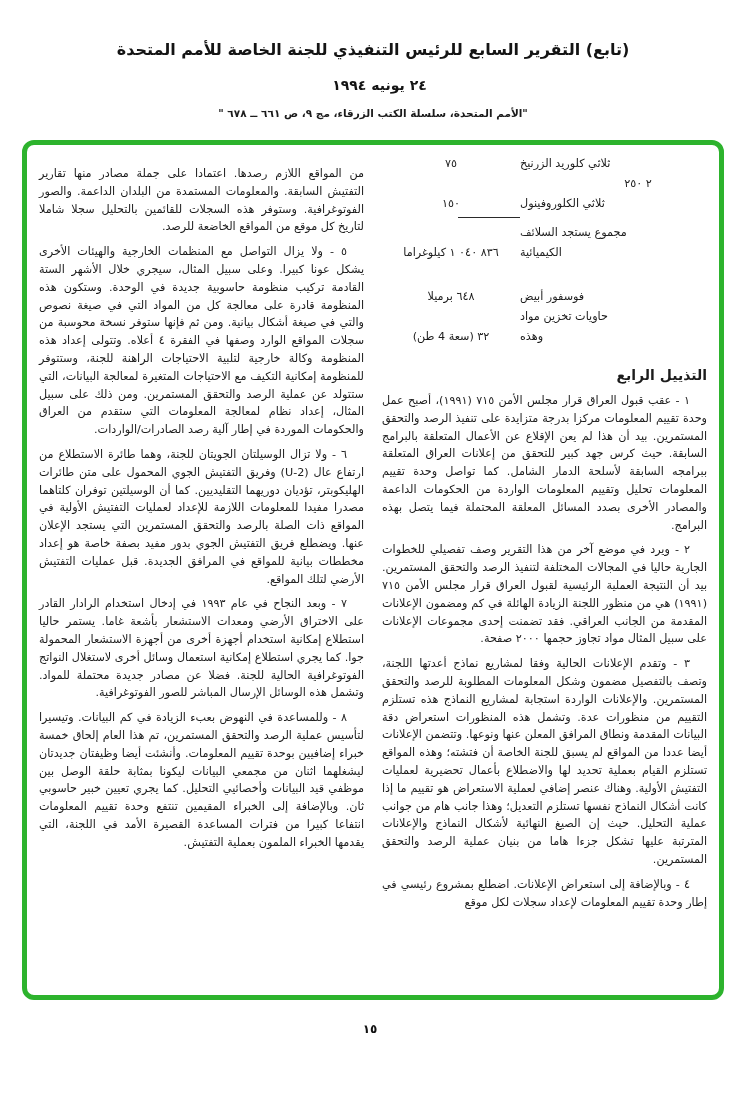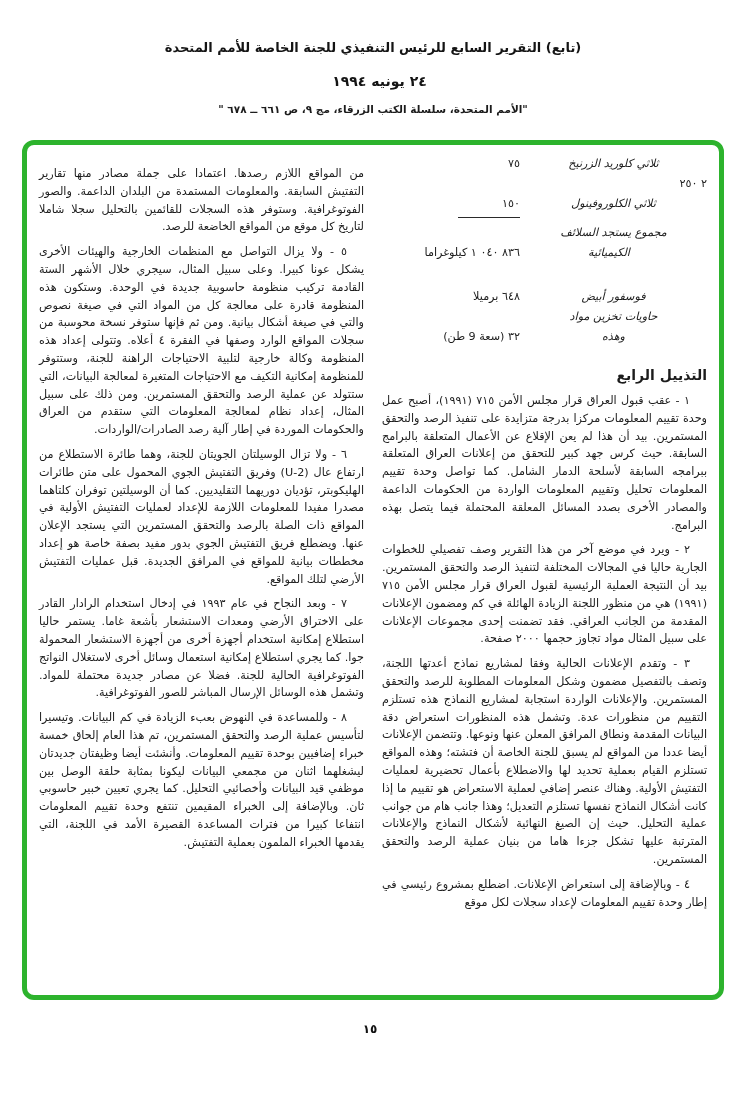--- a/index.html
+++ b/index.html
@@ -2,44 +2,44 @@
 <html lang="ar"><head>
 <meta charset="utf-8">
 <style>
   html,body{margin:0;padding:0;}
   body{
     width:746px;height:1096px;background:#ffffff;position:relative;overflow:hidden;
     font-family:"DejaVu Sans", sans-serif;color:#141414;
     -webkit-font-smoothing:antialiased;
   }
   .page-header{position:absolute;top:40px;left:0;width:746px;text-align:center;direction:rtl;}
-  .hdr-title{font-size:13px;font-weight:bold;letter-spacing:0;}
+  .hdr-title{font-size:16px;font-weight:bold;letter-spacing:0;}
   .hdr-date{font-size:14px;font-weight:bold;margin-top:18px;padding-left:13px;}
   .hdr-source{font-size:10.5px;font-weight:bold;margin-top:14px;color:#1b1b1b;}
 
   .content-box{
     position:absolute;left:22px;top:140px;width:692px;height:850px;
     border:5px solid #2db32d;border-radius:12px;background:#fff;
     box-sizing:content-box;
   }
   .columns{
     display:flex;direction:rtl;gap:18px;
     padding:8px 12px;height:834px;overflow:hidden;
   }
   .col{
     flex:1 1 0;direction:rtl;text-align:justify;
     font-size:11.2px;line-height:17.8px;color:#1c1c1c;
   }
 
   
   .inv-table{margin-bottom:2px;}
   .inv-row{display:flex;align-items:flex-end;min-height:20px;}
-  .inv-label{flex:1 1 auto;text-align:center;font-style:italic;}
+  .inv-label{flex:1 1 auto;text-align:left;}
   .inv-label.cont{padding-right:9px;}
-  .inv-value{width:138px;flex:0 0 138px;direction:ltr;text-align:right;white-space:nowrap;}
+  .inv-value{width:138px;flex:0 0 138px;direction:ltr;text-align:center;white-space:nowrap;}
   .inv-row.rule-row{min-height:9px;align-items:center;}
   .sum-rule{width:62px;border-top:1.6px solid #2a2a2a;margin-left:auto;height:0;}
   .inv-gap{height:24px;}
 
   .appendix-headings{margin-top:20px;margin-bottom:8px;}
   .app-h1,.app-h2{font-weight:bold;font-size:14px;line-height:18px;text-align:right;}
 
   .para{margin:0 0 7px 0;}
   .para.num{text-indent:17px;}
   .para.first-col-top{margin-top:12px;}
@@ -93,21 +93,21 @@
         <div class="inv-row">
           <div class="inv-label">فوسفور أبيض</div>
           <div class="inv-value">٦٤٨ برميلا</div>
         </div>
         <div class="inv-row">
           <div class="inv-label">حاويات تخزين مواد</div>
           <div class="inv-value"></div>
         </div>
         <div class="inv-row">
           <div class="inv-label">وهذه</div>
-          <div class="inv-value">٣٢ (سعة 9 طن)</div>
+          <div class="inv-value">٣٢ (سعة 4 طن)</div>
         </div>
       </div>
 
       <div class="appendix-headings">
         <div class="app-h1">التذييل الرابع</div>
       </div>
 
       <p class="para num">١ - عقب قبول العراق قرار مجلس الأمن ٧١٥ (١٩٩١)، أصبح عمل وحدة تقييم المعلومات مركزا بدرجة متزايدة على تنفيذ الرصد والتحقق المستمرين. بيد أن هذا لم يعن الإقلاع عن الأعمال المتعلقة بالبرامج السابقة. حيث كرس جهد كبير للتحقق من إعلانات العراق المتعلقة ببرامجه السابقة لأسلحة الدمار الشامل. كما تواصل وحدة تقييم المعلومات تحليل وتقييم المعلومات الواردة من الحكومات الداعمة والمصادر الأخرى بصدد المسائل المعلقة المحتملة فيما يتصل بهذه البرامج.</p>
       <p class="para num">٢ - ويرد في موضع آخر من هذا التقرير وصف تفصيلي للخطوات الجارية حاليا في المجالات المختلفة لتنفيذ الرصد والتحقق المستمرين. بيد أن النتيجة العملية الرئيسية لقبول العراق قرار مجلس الأمن ٧١٥ (١٩٩١) هي من منظور اللجنة الزيادة الهائلة في كم ومضمون الإعلانات المقدمة من الجانب العراقي. فقد تضمنت إحدى مجموعات الإعلانات على سبيل المثال مواد تجاوز حجمها ٢٠٠٠ صفحة.</p>
       <p class="para num">٣ - وتقدم الإعلانات الحالية وفقا لمشاريع نماذج أعدتها اللجنة، وتصف بالتفصيل مضمون وشكل المعلومات المطلوبة للرصد والتحقق المستمرين. والإعلانات الواردة استجابة لمشاريع النماذج هذه تستلزم التقييم من منظورات عدة. وتشمل هذه المنظورات استعراض دقة البيانات المقدمة ونطاق المرافق المعلن عنها ونوعها. وتتضمن الإعلانات أيضا عددا من المواقع لم يسبق للجنة الخاصة أن فتشته؛ وهذه المواقع تستلزم القيام بعملية تحديد لها والاضطلاع بأعمال تحضيرية لعمليات التفتيش الأولية. وهناك عنصر إضافي لعملية الاستعراض هو تقييم ما إذا كانت أشكال النماذج نفسها تستلزم التعديل؛ وهذا جانب هام من جوانب عملية التحليل. حيث إن الصيغ النهائية لأشكال النماذج والإعلانات المترتبة عليها تشكل جزءا هاما من بنيان عملية الرصد والتحقق المستمرين.</p>

